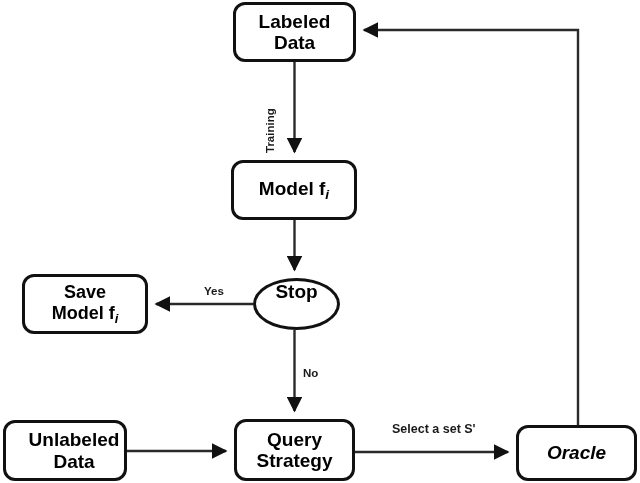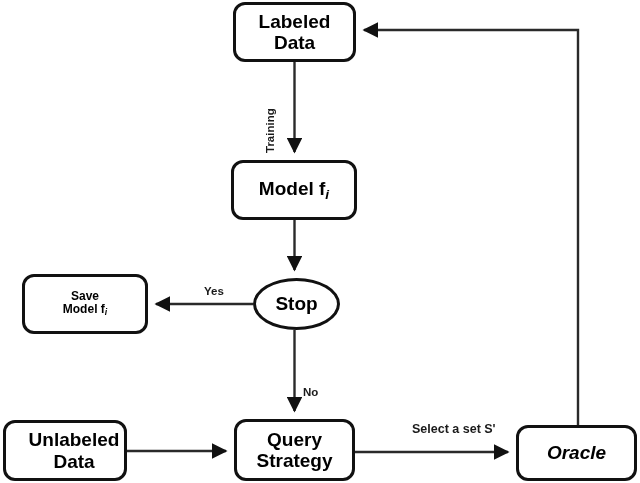--- a/index.html
+++ b/index.html
@@ -36,21 +36,21 @@
     display: block;
     white-space: pre-line;
   }
   .ellipse-node {
     position: absolute;
     box-sizing: border-box;
     border: 3px solid #111111;
     border-radius: 50%;
     background: #ffffff;
     display: flex;
-    align-items: center;
+    align-items: flex-start;
     justify-content: center;
     font-weight: bold;
     color: #000000;
     z-index: 3;
   }
   .edge-label {
     position: absolute;
     font-size: 11.5px;
     font-weight: bold;
     color: #1a1a1a;
@@ -111,21 +111,21 @@
   </div>
 
   <div class="node" style="left:231px; top:160px; width:126px; height:60px; font-size:19px;">
     <span><span>Model f</span><span class="sub">i</span></span>
   </div>
 
   <div class="ellipse-node" style="left:253px; top:278px; width:87px; height:52px; font-size:19px;">
     <span>Stop</span>
   </div>
 
-  <div class="node" style="left:22px; top:274px; width:126px; height:60px; font-size:12px;">
+  <div class="node" style="left:22px; top:274px; width:126px; height:60px; font-size:18px;">
     <span><span class="node-text" style="display: inline; white-space: pre-line;">Save
 Model f</span><span class="sub">i</span></span>
   </div>
 
   <div class="node" style="left:3px; top:420px; width:124px; height:61px; font-size:19px;padding-left:18px;">
     <span class="node-text" style="white-space: pre-line;">Unlabeled
 Data</span>
   </div>
 
   <div class="node" style="left:234px; top:419px; width:121px; height:62px; font-size:19px;">
@@ -134,17 +134,17 @@
   </div>
 
   <div class="node" style="left:516px; top:425px; width:121px; height:56px; font-size:19px;">
     <span class="node-text" style="white-space: pre-line; font-style: italic;">Oracle</span>
   </div>
 
   <div class="edge-label vertical" style="left:276px; top:141px;">Training</div>
 
   <div class="edge-label" style="left:204px; top:285px;">Yes</div>
 
-  <div class="edge-label" style="left:303px; top:386px;">No</div>
+  <div class="edge-label" style="left:303px; top:367px;">No</div>
 
-  <div class="edge-label" style="left:392px; top:422px; font-size:12.5px;margin-left:20px;">Select a set S'</div>
+  <div class="edge-label" style="left:392px; top:422px; font-size:12.5px;">Select a set S'</div>
 
 </div>
 
 </body></html>

